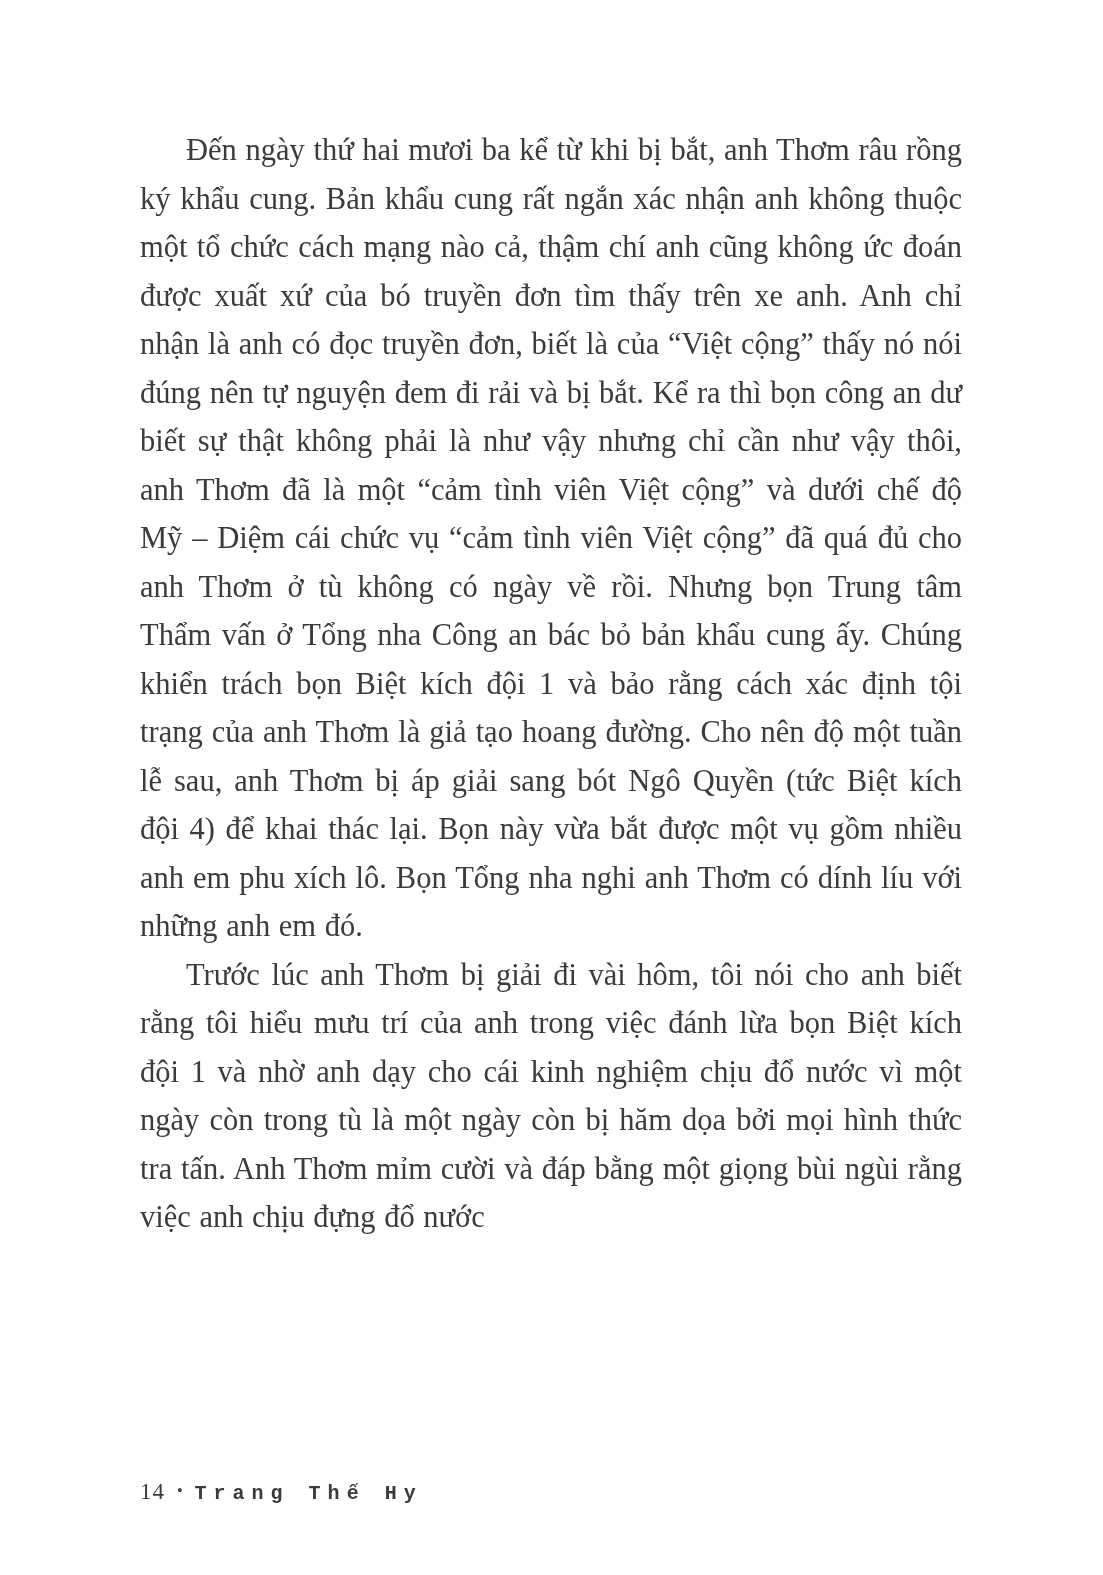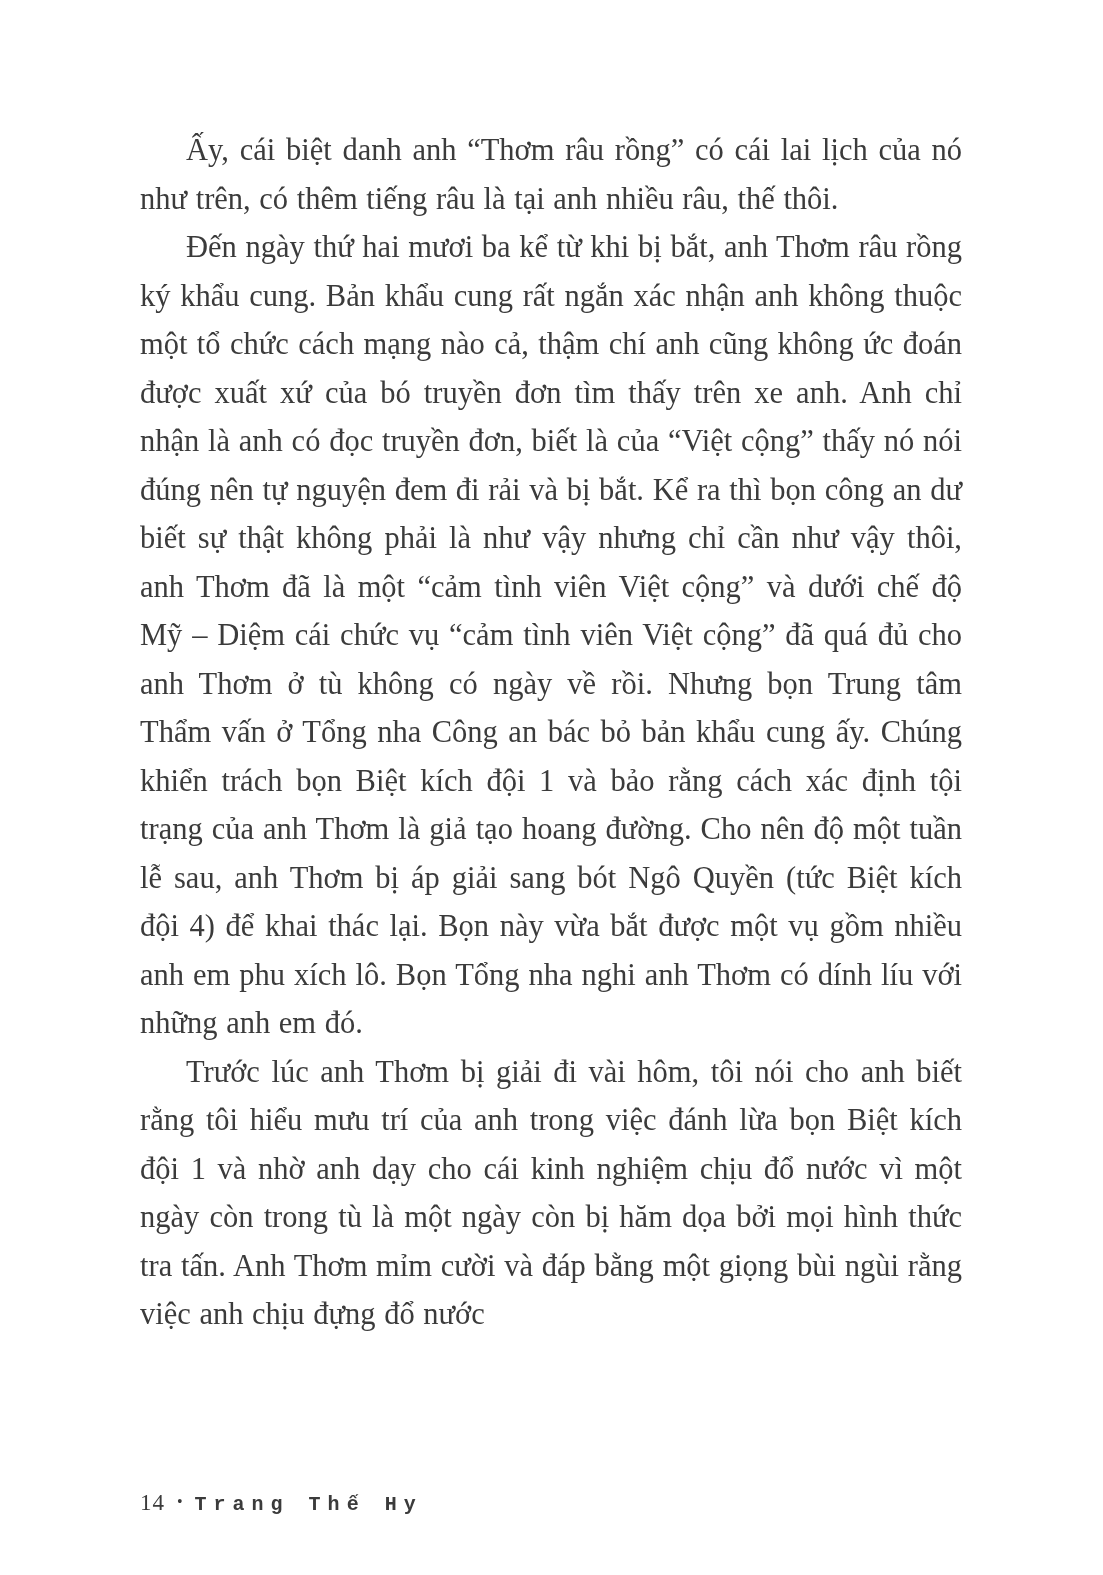--- a/index.html
+++ b/index.html
@@ -26,21 +26,21 @@
     margin: 0;
     font-size: 30.5px;
     line-height: 48.5px;
     text-align: justify;
     text-indent: 46px;
     word-spacing: 1px;
   }
   .page-footer {
     position: absolute;
     left: 140px;
-    bottom: 59px;
+    bottom: 70px;
     display: flex;
     align-items: baseline;
     font-size: 22px;
     color: #3b3b3b;
   }
   .page-footer .page-num {
     font-family: "Liberation Serif", serif;
     font-size: 23px;
     letter-spacing: 1px;
   }
@@ -56,21 +56,20 @@
     font-weight: 600;
     letter-spacing: 7px;
   }
 </style>
 </head>
 <body>
 
 <div class="page">
 
   <div class="text-block">
-    <p class="body-para">Ấy, cái biệt danh anh “Thơm râu rồng” có cái lai lịch của nó như trên, có thêm tiếng râu là tại anh nhiều râu, thế thôi.</p>
     <p class="body-para">Đến ngày thứ hai mươi ba kể từ khi bị bắt, anh Thơm râu rồng ký khẩu cung. Bản khẩu cung rất ngắn xác nhận anh không thuộc một tổ chức cách mạng nào cả, thậm chí anh cũng không ức đoán được xuất xứ của bó truyền đơn tìm thấy trên xe anh. Anh chỉ nhận là anh có đọc truyền đơn, biết là của “Việt cộng” thấy nó nói đúng nên tự nguyện đem đi rải và bị bắt. Kể ra thì bọn công an dư biết sự thật không phải là như vậy nhưng chỉ cần như vậy thôi, anh Thơm đã là một “cảm tình viên Việt cộng” và dưới chế độ Mỹ – Diệm cái chức vụ “cảm tình viên Việt cộng” đã quá đủ cho anh Thơm ở tù không có ngày về rồi. Nhưng bọn Trung tâm Thẩm vấn ở Tổng nha Công an bác bỏ bản khẩu cung ấy. Chúng khiển trách bọn Biệt kích đội 1 và bảo rằng cách xác định tội trạng của anh Thơm là giả tạo hoang đường. Cho nên độ một tuần lễ sau, anh Thơm bị áp giải sang bót Ngô Quyền (tức Biệt kích đội 4) để khai thác lại. Bọn này vừa bắt được một vụ gồm nhiều anh em phu xích lô. Bọn Tổng nha nghi anh Thơm có dính líu với những anh em đó.</p>
     <p class="body-para">Trước lúc anh Thơm bị giải đi vài hôm, tôi nói cho anh biết rằng tôi hiểu mưu trí của anh trong việc đánh lừa bọn Biệt kích đội 1 và nhờ anh dạy cho cái kinh nghiệm chịu đổ nước vì một ngày còn trong tù là một ngày còn bị hăm dọa bởi mọi hình thức tra tấn. Anh Thơm mỉm cười và đáp bằng một giọng bùi ngùi rằng việc anh chịu đựng đổ nước</p>
   </div>
 
   <div class="page-footer">
     <span class="page-num">14</span>
     <span class="sep">•</span>
     <span class="author">Trang Thế Hy</span>
   </div>
 

